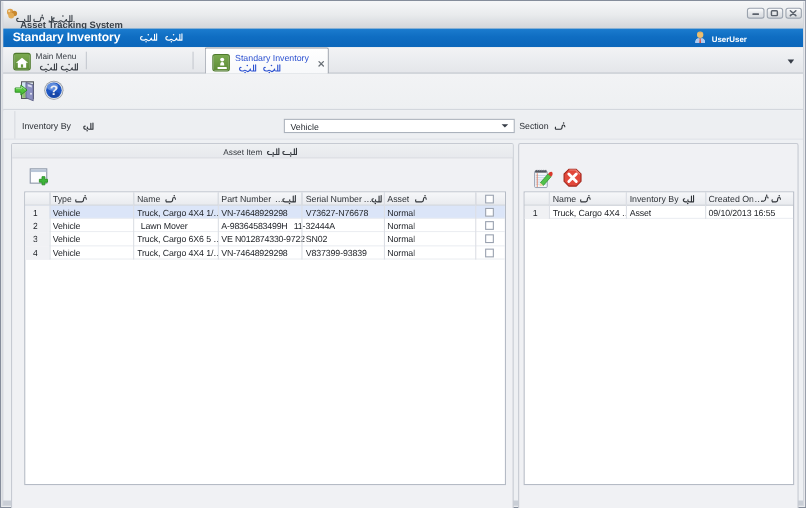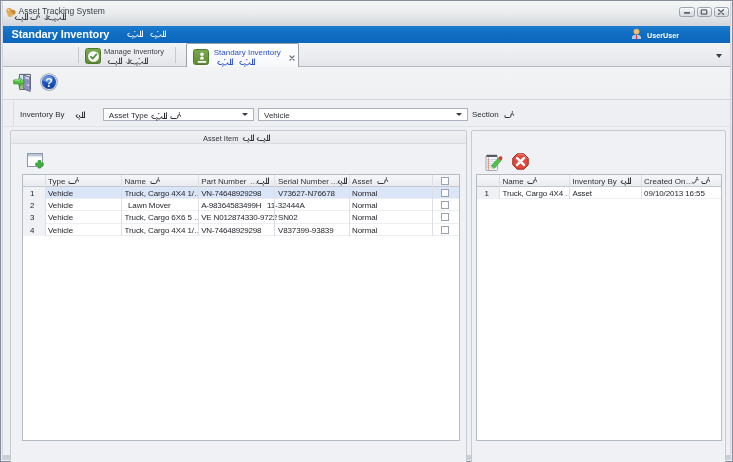--- a/index.html
+++ b/index.html
@@ -1,20 +1,20 @@
 <!DOCTYPE html>
 <html><head><meta charset="utf-8">
 <style>
 *{margin:0;padding:0;box-sizing:border-box}
 html,body{width:733px;height:462px;overflow:hidden}
 body{font-family:"Liberation Sans",sans-serif;font-size:8px;color:#22262c;background:#c9ced6;position:relative}
 .abs{position:absolute}
 #win{position:absolute;left:0;top:0;width:733px;height:462px;background:#c9ced6;box-shadow:inset 0 0 0 1px #858d9b,inset 0 0 0 2px #e9ebee,inset 0 0 0 3px #d2d6dc}
 #titlebar{position:absolute;left:3px;top:1px;width:727px;height:25px;background:linear-gradient(#f6f7f8,#e9ebed 50%,#d2d5da)}
-#titletxt{position:absolute;left:15.5px;top:5px;color:#3a4149;font-weight:normal;font-size:8.5px}
+#titletxt{position:absolute;left:15.5px;top:16px;color:#3a4149;font-weight:bold;font-size:8.5px}
 .winbtn{position:absolute;top:6px;width:15.5px;height:9.5px;border-radius:2.5px;background:linear-gradient(#fcfdfe,#e6e8eb 45%,#d6dade);border:1px solid #9ba3ae}
 .winbtn svg{position:absolute;left:50%;top:50%;transform:translate(-50%,-50%)}
 #bluebar{position:absolute;left:3px;top:26px;width:727px;height:17px;background:linear-gradient(#1b7ccf,#0f6dc2 45%,#0c67bb)}
 #bb-en{position:absolute;left:8.5px;top:2px;color:#fff;font-weight:bold;font-size:11px;letter-spacing:-.1px}
 #useru{position:absolute;left:644px;top:4.5px;color:#fff;font-weight:bold;font-size:7.2px}
 #client{position:absolute;left:3px;top:43px;width:727px;height:412px;background:#eef0f3}
 #tabstrip{position:absolute;left:0;top:0;width:727px;height:24px;background:linear-gradient(#f2f3f5,#e4e6ea);border-bottom:1px solid #b3b8c1;font-size:7.5px}
 .tab{position:absolute;top:1px;height:23px}
 .ticon{position:absolute;width:16px;height:16px;border-radius:2.5px;background:linear-gradient(#7aa950,#5d8c36);border:1px solid #4e7a2c}
 .ten{position:absolute;color:#3c4148;white-space:nowrap}
@@ -102,42 +102,42 @@
         <path d="M1.2 11 Q1 7.6 3.4 7 L4.4 7 L5.5 11 Z" fill="#aecbf0"></path>
         <path d="M9.8 11 Q10 7.6 7.6 7 L6.6 7 L5.5 11 Z" fill="#aecbf0"></path>
         <path d="M5 7 L6 7 L6.2 11 L4.8 11 Z" fill="#d43a2e"></path>
         <circle cx="5.5" cy="3.6" r="2.9" fill="#edbe6e"></circle>
         <path d="M3 2.6 Q5.5 0.4 8 2.6 Q7 1 5.5 1 Q4 1 3 2.6Z" fill="#caa05a"></path>
       </svg>
 <div id="useru">UserUser</div>
 </div>
 <div id="client">
 <div id="tabstrip">
+<div class="tab" style="left:5px;width:70px">
+<div class="ticon" style="left:3.5px;top:3.5px">
+            <svg class="abs" style="left:1.5px;top:3px" width="12" height="10" viewBox="0 0 12 10">
+              <path d="M0.5 5 L6 0.5 L11.5 5 L9.8 5 L9.8 9.5 L2.2 9.5 L2.2 5 Z" fill="#fff"></path>
+              <rect x="5" y="6.5" width="2" height="3" fill="#69993f"></rect>
+            </svg>
+          </div>
+<div class="ten" style="left:24.3px;top:3px">Main Menu</div>
+<svg class="ar abs" style="left:28.3px;top:13px;color:#3c4148;" width="35" height="9" viewBox="0 0 35 9" stroke-width="0.9">
+            <g transform="translate(0,0)">
+              <path d="M15.4 0.8 V6.5 M13.5 1.2 V6.5 M15.4 6.5 H12 Q10.2 6.5 10.7 4.7 L9.4 6.5 Q8 7.6 7 6.5 Q5.5 5.1 4.4 6.5 H3 Q0.8000000000000007 6.5 0.8000000000000007 4.6 Q0.8000000000000007 3.1 2.1999999999999993 3.3"></path>
+              <circle class="d" cx="7.800000000000001" cy="1.6" r="0.7"></circle>
+              <circle class="d" cx="5.800000000000001" cy="8" r="0.7"></circle>
+            </g>
+            <g transform="translate(18,0)">
+              <path d="M16.4 0.8 V6.5 M14.5 1.2 V6.5 M16.4 6.5 H13 Q11.2 6.5 11.7 4.7 L10.4 6.5 Q9 7.6 8 6.5 Q6.5 5.1 5.4 6.5 H4 Q1.8000000000000007 6.5 1.8000000000000007 4.6 Q1.8000000000000007 3.1 3.1999999999999993 3.3"></path>
+              <circle class="d" cx="8.8" cy="1.6" r="0.7"></circle>
+              <circle class="d" cx="6.800000000000001" cy="8" r="0.7"></circle>
+            </g>
+          </svg>
+</div>
 <div class="tsep" style="left:75px"></div>
-<div class="tab" style="left:75px;width:97px">
-<div class="ticon" style="left:6.5px;top:3.5px">
-            <svg class="abs" style="left:1.5px;top:1.5px" width="13" height="13" viewBox="0 0 13 13">
-              <circle cx="6.5" cy="6.5" r="5.6" fill="#fff"></circle>
-              <circle cx="6.5" cy="6.5" r="5.6" fill="none" stroke="#4e7a2c" stroke-width="0.6" opacity="0.5"></circle>
-              <path d="M3.8 6.7 L5.7 8.6 L9.4 4.4" fill="none" stroke="#4f8f2f" stroke-width="1.7" stroke-linecap="round" stroke-linejoin="round"></path>
-            </svg>
-          </div>
-<div class="ten" style="left:26px;top:3px">Manage Inventory</div>
-<svg class="ar abs" style="left:29px;top:13px;color:#3c4148;" width="41" height="9" viewBox="0 0 41 9" stroke-width="0.9">
-            <g transform="translate(0,0)">
-              <path d="M14.5 0.8 V6.5 M12.6 1.2 V6.5 M14.5 6.5 H11 Q9 6.5 9.4 4.6 M8.4 6.5 H3.2 Q1.2 6.5 1.2 4.9 Q1.2 3.6 2.4 3.7"></path>
-              <circle class="d" cx="9.2" cy="7.9" r="0.7"></circle>
-            </g>
-            <g transform="translate(18,0)">
-              <path d="M22.4 0.8 V6.5 M20.5 1.2 V6.5 M22.4 6.5 H18.8 Q17 6.5 17.5 4.7 L16 6.5 Q14.5 7.6 13.5 6.5 Q12.2 5.2 11 6.5 Q9.5 7.6 8.2 6.5 H7 Q5 6.5 5 4.7 Q5 3.2 6.399999999999999 3.3 M4 2 V6.5 M4 6.5 Q2.5 6.8 1.6999999999999993 5.9"></path>
-              <circle class="d" cx="14.2" cy="1.6" r="0.7"></circle>
-              <circle class="d" cx="12" cy="8" r="0.7"></circle>
-            </g>
-          </svg>
-</div>
 <div class="tsep" style="left:172px"></div>
 <div id="tab3" style="left:182.7px;top:0;width:113.6px;height:24px">
 <div class="ticon" style="left:6px;top:4.5px">
             <svg class="abs" style="left:3px;top:2px" width="10" height="12" viewBox="0 0 10 12">
               <circle cx="5" cy="2.2" r="1.8" fill="#fff"></circle>
               <path d="M3.2 7.5 Q3 4.4 5 4.4 Q7 4.4 6.8 7.5 Z" fill="#fff"></path>
               <rect x="0.8" y="9" width="8.4" height="1.8" rx="0.4" fill="#fff"></rect>
             </svg>
           </div>
 <div class="ten" style="left:27px;top:4px;color:#2b50d0;font-size:8px">Standary Inventory</div>
@@ -181,35 +181,20 @@
 </div>
 <div id="filter"></div>
 <div class="abs" style="left:10px;top:58px;width:1px;height:25px;background:#d8dbe0"></div>
 <div class="flab" style="left:17px;top:67px">Inventory By</div>
 <svg class="ar abs" style="left:72px;top:67.5px;color:#2a2e34;" width="10" height="9" viewBox="0 0 10 9">
         <g transform="translate(0,0)">
           <path d="M9.5 0.8 V6.5 M7.6 1.2 V6.5 M9.5 6.5 H6 Q4 6.5 4.4 4.6 M3.4000000000000004 6.5 H3.2 Q1.2 6.5 1.2 4.9 Q1.2 3.6 2.4 3.7"></path>
           <circle class="d" cx="4.2" cy="7.9" r="0.7"></circle>
         </g>
       </svg>
-<div class="cb" style="left:99.8px;width:151px">
-        <div class="cbt">Asset Type</div>
-        <svg class="ar abs" style="left:44.9px;top:3px;color:#2a2e34;" width="32" height="9" viewBox="0 0 32 9">
-          <g transform="translate(0,0)">
-            <path d="M17.4 0.8 V6.5 M15.5 1.2 V6.5 M17.4 6.5 H14 Q12.2 6.5 12.7 4.7 L11.4 6.5 Q10 7.6 9 6.5 Q7.5 5.1 6.4 6.5 H5 Q2.8000000000000007 6.5 2.8000000000000007 4.6 Q2.8000000000000007 3.1 4.199999999999999 3.3"></path>
-            <circle class="d" cx="9.8" cy="1.6" r="0.7"></circle>
-            <circle class="d" cx="7.800000000000001" cy="8" r="0.7"></circle>
-          </g>
-          <g transform="translate(21,0)">
-            <path d="M10.5 4.2 Q10.5 2.6 9.2 2.6 Q8 2.6 8 4 Q8 6.5 6.5 6.5 L1.2 6.5 Q0.5 5.6 1 4.6"></path>
-            <circle class="d" cx="9.4" cy="0.9" r="0.7"></circle>
-          </g>
-        </svg>
-        <div class="arr" style="right:5px;top:4.5px"></div>
-      </div>
 <div class="cb" style="left:255px;width:210px">
         <div class="cbt">Vehicle</div>
         <div class="arr" style="right:5px;top:4.5px"></div>
       </div>
 <div class="flab" style="left:469px;top:67px">Section</div>
 <svg class="ar abs" style="left:500.8px;top:67.5px;color:#2a2e34;" width="10" height="9" viewBox="0 0 10 9">
         <g transform="translate(0,0)">
           <path d="M9.5 4.2 Q9.5 2.6 8.2 2.6 Q7 2.6 7 4 Q7 6.5 5.5 6.5 L1.2 6.5 Q0.5 5.6 1 4.6"></path>
           <circle class="d" cx="8.4" cy="0.9" r="0.7"></circle>
         </g>

